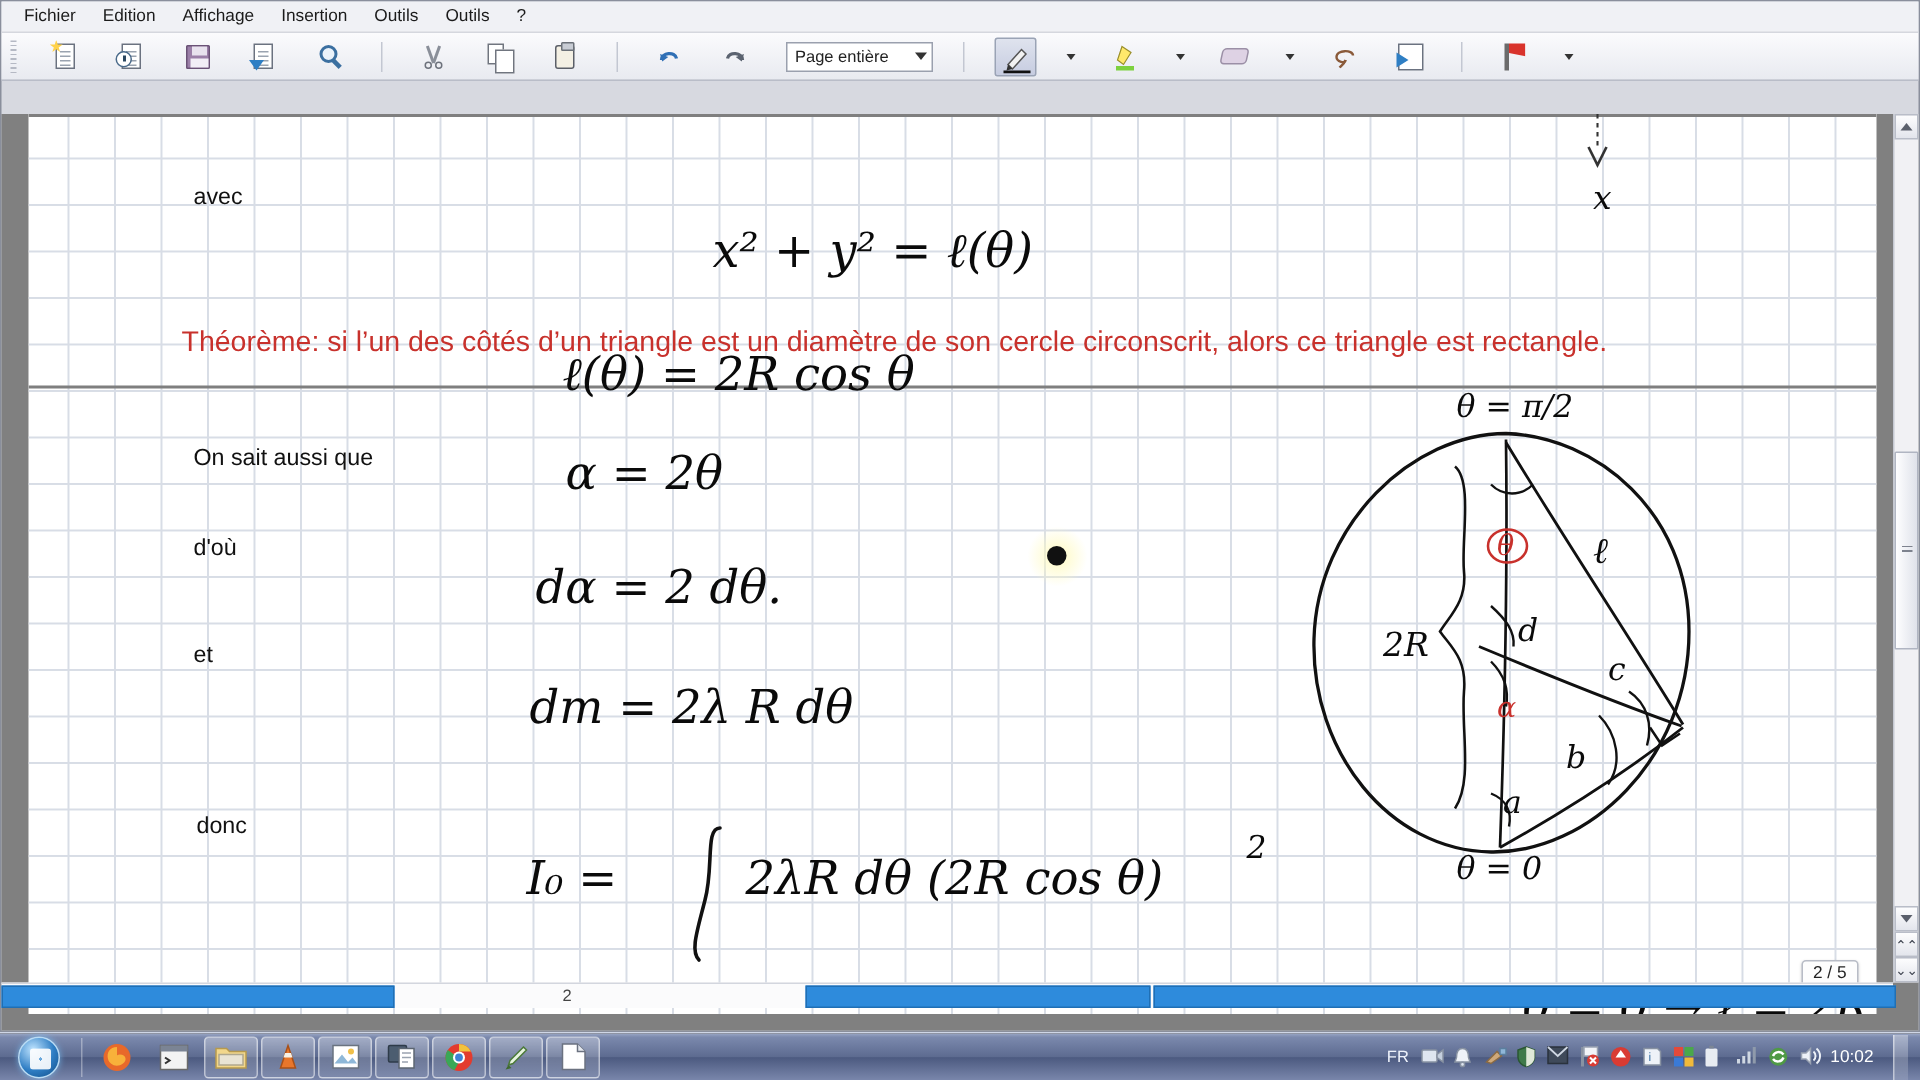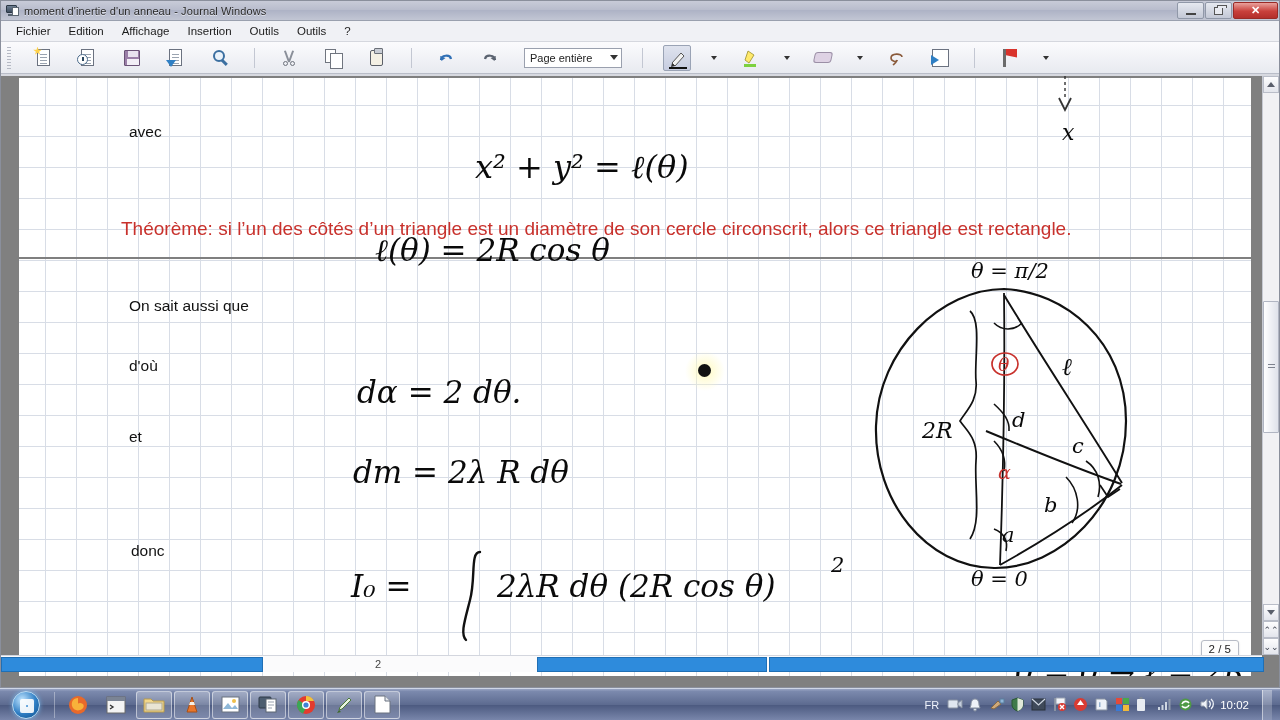--- a/index.html
+++ b/index.html
@@ -271,37 +271,20 @@
     background: linear-gradient(to bottom, rgba(255,255,255,.35), rgba(255,255,255,.12));
     border-left:1px solid rgba(255,255,255,.5); }
 </style>
 </head>
 <body>
 
 <div id="app">
 
   <div class="window">
 
-    <div class="titlebar">
-      <div class="title-icon">
-        <div class="scr"></div>
-          <div class="base"></div>
-          <div class="pg"></div>
-      </div>
-      <div class="title-text">moment d'inertie d'un anneau - Journal Windows</div>
-      <div class="winbtns">
-        <div class="winbtn">
-            <div class="minbar"></div>
-          </div>
-        <div class="winbtn">
-            <div class="restore"></div>
-          </div>
-        <div class="winbtn close">✕</div>
-      </div>
-    </div>
 
     <div class="menubar">
       <div class="menu-item">Fichier</div>
       <div class="menu-item">Edition</div>
       <div class="menu-item">Affichage</div>
       <div class="menu-item">Insertion</div>
       <div class="menu-item">Outils</div>
       <div class="menu-item">Outils</div>
       <div class="menu-item">?</div>
     </div>
@@ -480,20 +463,21 @@
         <div class="txt txt-red" style="left:102px; top:142px;">Théorème: si l’un des côtés d’un triangle est un diamètre de son cercle circonscrit, alors ce triangle est rectangle.</div>
 
         <div class="txt" style="left:110px; top:221px;">On sait aussi  que</div>
 
         <div class="txt" style="left:110px; top:281px;">d'où</div>
 
         <div class="txt" style="left:110px; top:352px;">et</div>
 
         <div class="txt" style="left:112px; top:466px;">donc</div>
 
+        <div class="hand" style="left:358px; top:222px; font-size:31px;">α = 2θ</div>
 
         <div class="hand" style="left:338px; top:298px; font-size:31px;">dα = 2 dθ.</div>
 
         <div class="hand" style="left:334px; top:378px; font-size:31px;">dm = 2λ R dθ</div>
 
         <div class="hand" style="left:332px; top:492px; font-size:31px;">I₀ =</div>
         <svg style="position:absolute;left:437px;top:472px;width:36px;height:100px;">
           <path d="M24 4 C14 4,20 30,14 52 C9 72,4 86,10 92" stroke="#111" stroke-width="2.4" fill="none" stroke-linecap="round"></path>
         </svg>
         <div class="hand" style="left:478px; top:492px; font-size:31px;">2λR dθ (2R cos θ)</div>

